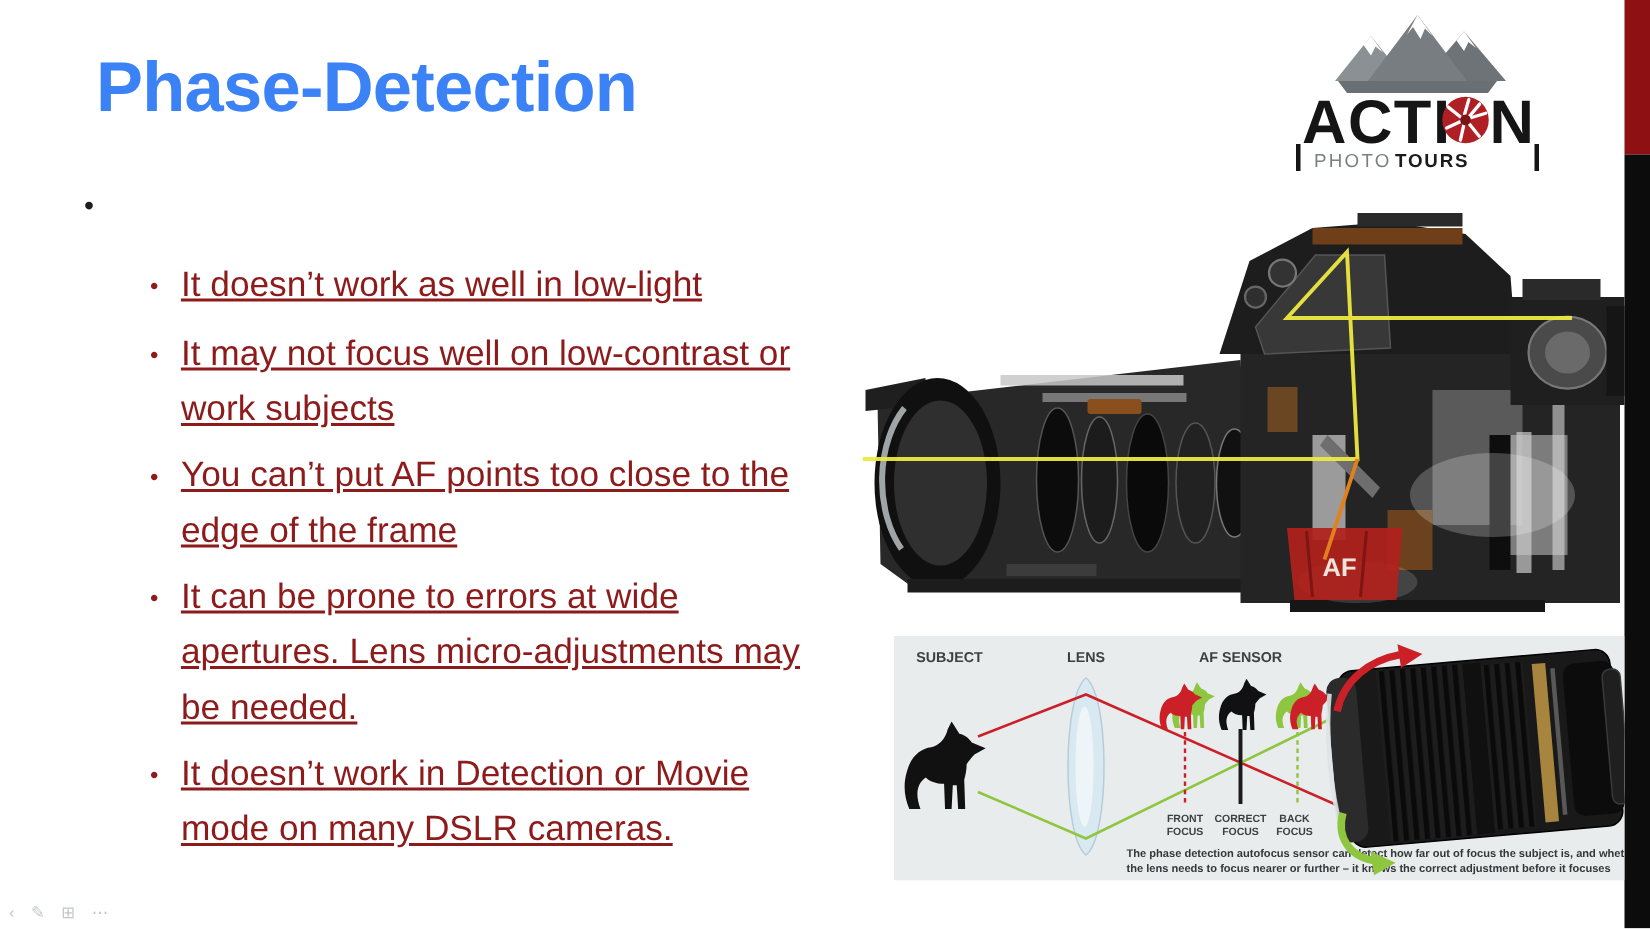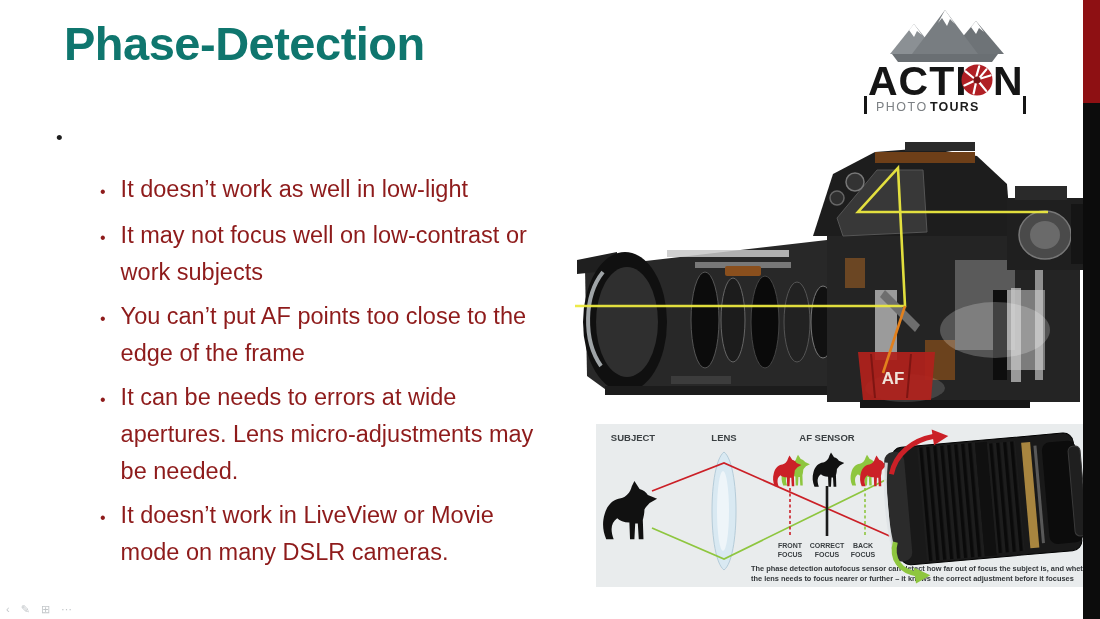--- a/index.html
+++ b/index.html
@@ -6,33 +6,33 @@
   .stage {
     position:relative; width:1100px; height:619px; background:#ffffff;
     overflow:hidden; font-family:"Liberation Sans", sans-serif;
   }
   
   .edge-red   { position:absolute; right:0; top:0;    width:17px; height:103px; background:#8e1013; }
   .edge-black { position:absolute; right:0; top:103px;width:17px; height:516px; background:#0c0c0c; }
 
   
   .title {
-    position:absolute; left:64px; top:16px;
-    font-size:47px; font-weight:600; color:#0f766e; letter-spacing:-0.5px;
+    position:absolute; left:64px; top:30px;
+    font-size:47px; font-weight:600; color:#3b82f6; letter-spacing:-0.5px;
   }
 
   
   .content { position:absolute; left:44px; top:124px; width:510px; }
   .l1 { display:flex; gap:16px; padding-left:12px; font-size:26.5px; color:#1d1d1d; }
   .l1 .blt { font-size:19px; margin-top:3px; color:#1d1d1d; }
   .sub { margin:22px 0 0 56px; }
   .sub-item { display:flex; gap:15px; font-size:23.5px; line-height:37px;
               color:#8e1b1b; margin-bottom:7px; }
   .sub-item .blt { font-size:16px; margin-top:2px; }
-  .sub-item .txt { max-width:455px; }
+  .sub-item .txt { max-width:455px;text-decoration:underline; }
 
   
   .camera-fig  { position:absolute; left:575px; top:140px; width:510px; height:272px; }
   .diagram-fig { position:absolute; left:596px; top:424px; width:487px; height:163px; }
   .logo        { position:absolute; left:856px; top:8px;  width:178px; height:108px; }
   svg { font-family:"Liberation Sans", sans-serif; display:block; }
 
   
   .controls { position:absolute; left:6px; bottom:4px; display:flex; gap:11px;
               color:#c3c7ca; font-size:11px; line-height:11px; user-select:none; }
@@ -60,25 +60,25 @@
       <div class="sub-item">
         <span class="blt">•</span>
         <span class="txt">It may not focus well on low-contrast or work subjects</span>
       </div>
       <div class="sub-item">
         <span class="blt">•</span>
         <span class="txt">You can’t put AF points too close to the edge of the frame</span>
       </div>
       <div class="sub-item">
         <span class="blt">•</span>
-        <span class="txt">It can be needs to errors at wide apertures.  Lens micro-adjustments may be needed.</span>
-      </div>
-      <div class="sub-item">
-        <span class="blt">•</span>
-        <span class="txt">It doesn’t work in LiveView or Movie mode on many DSLR cameras.</span>
+        <span class="txt">It can be prone to errors at wide apertures.  Lens micro-adjustments may be needed.</span>
+      </div>
+      <div class="sub-item">
+        <span class="blt">•</span>
+        <span class="txt">It doesn’t work in Detection or Movie mode on many DSLR cameras.</span>
       </div>
     </div>
   </div>
 
   <svg class="logo" viewBox="0 0 178 108">
     <g>
       <polygon points="34,46 58,16 82,46" fill="#8b9094"></polygon>
       <polygon points="92,46 120,13 148,46" fill="#6e7377"></polygon>
       <polygon points="56,46 89,2 122,46" fill="#787d81"></polygon>
       <polygon points="89,2 99,16 94,11 91,18 86,10 82,15" fill="#ffffff"></polygon>

